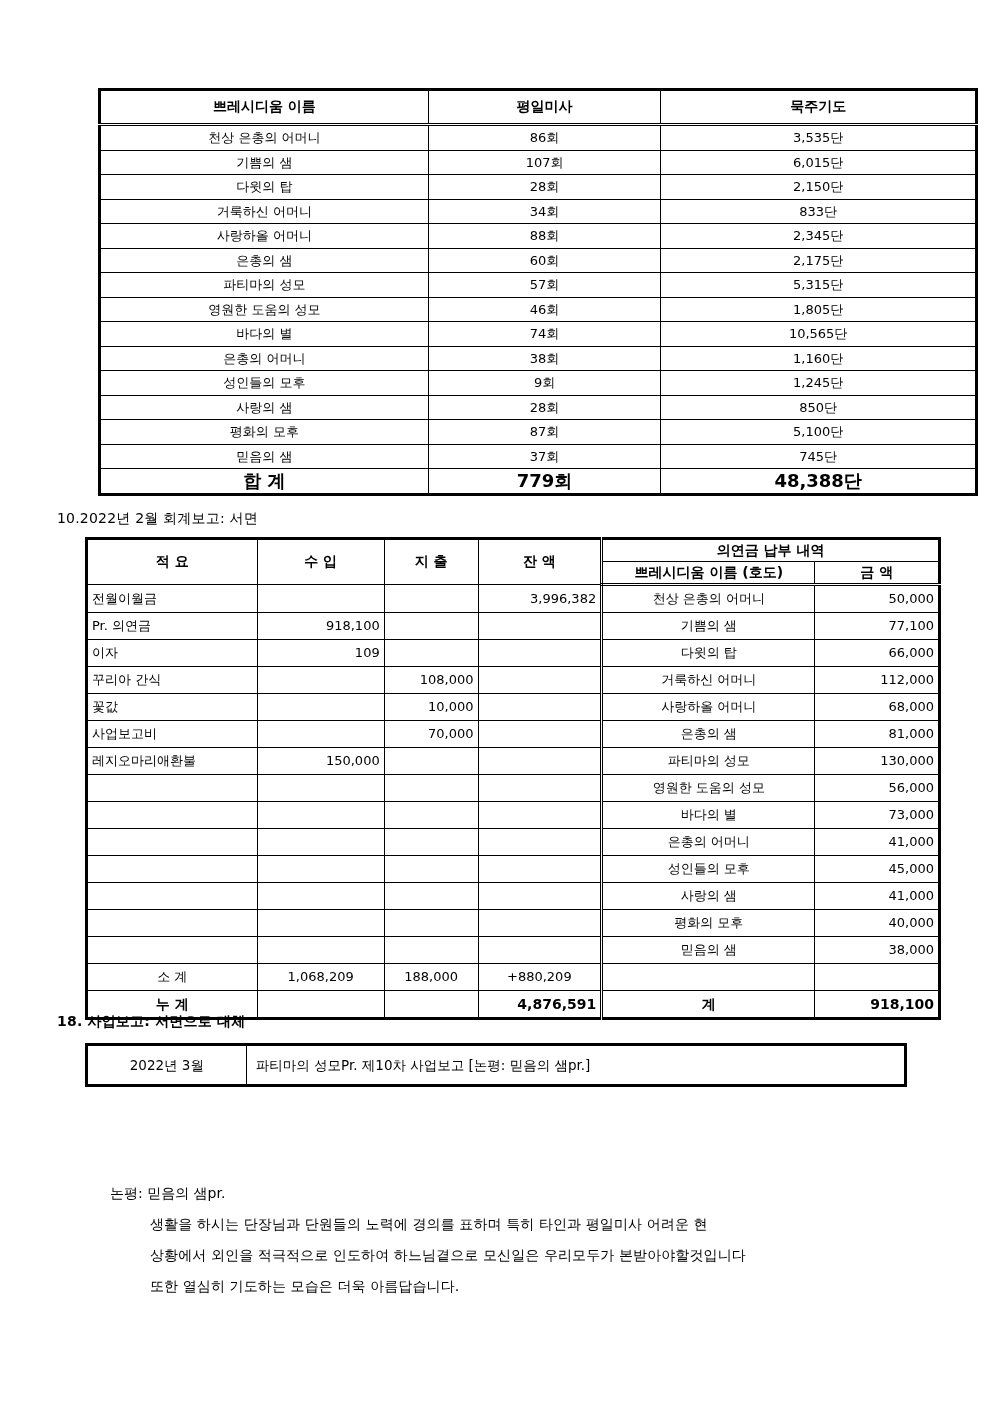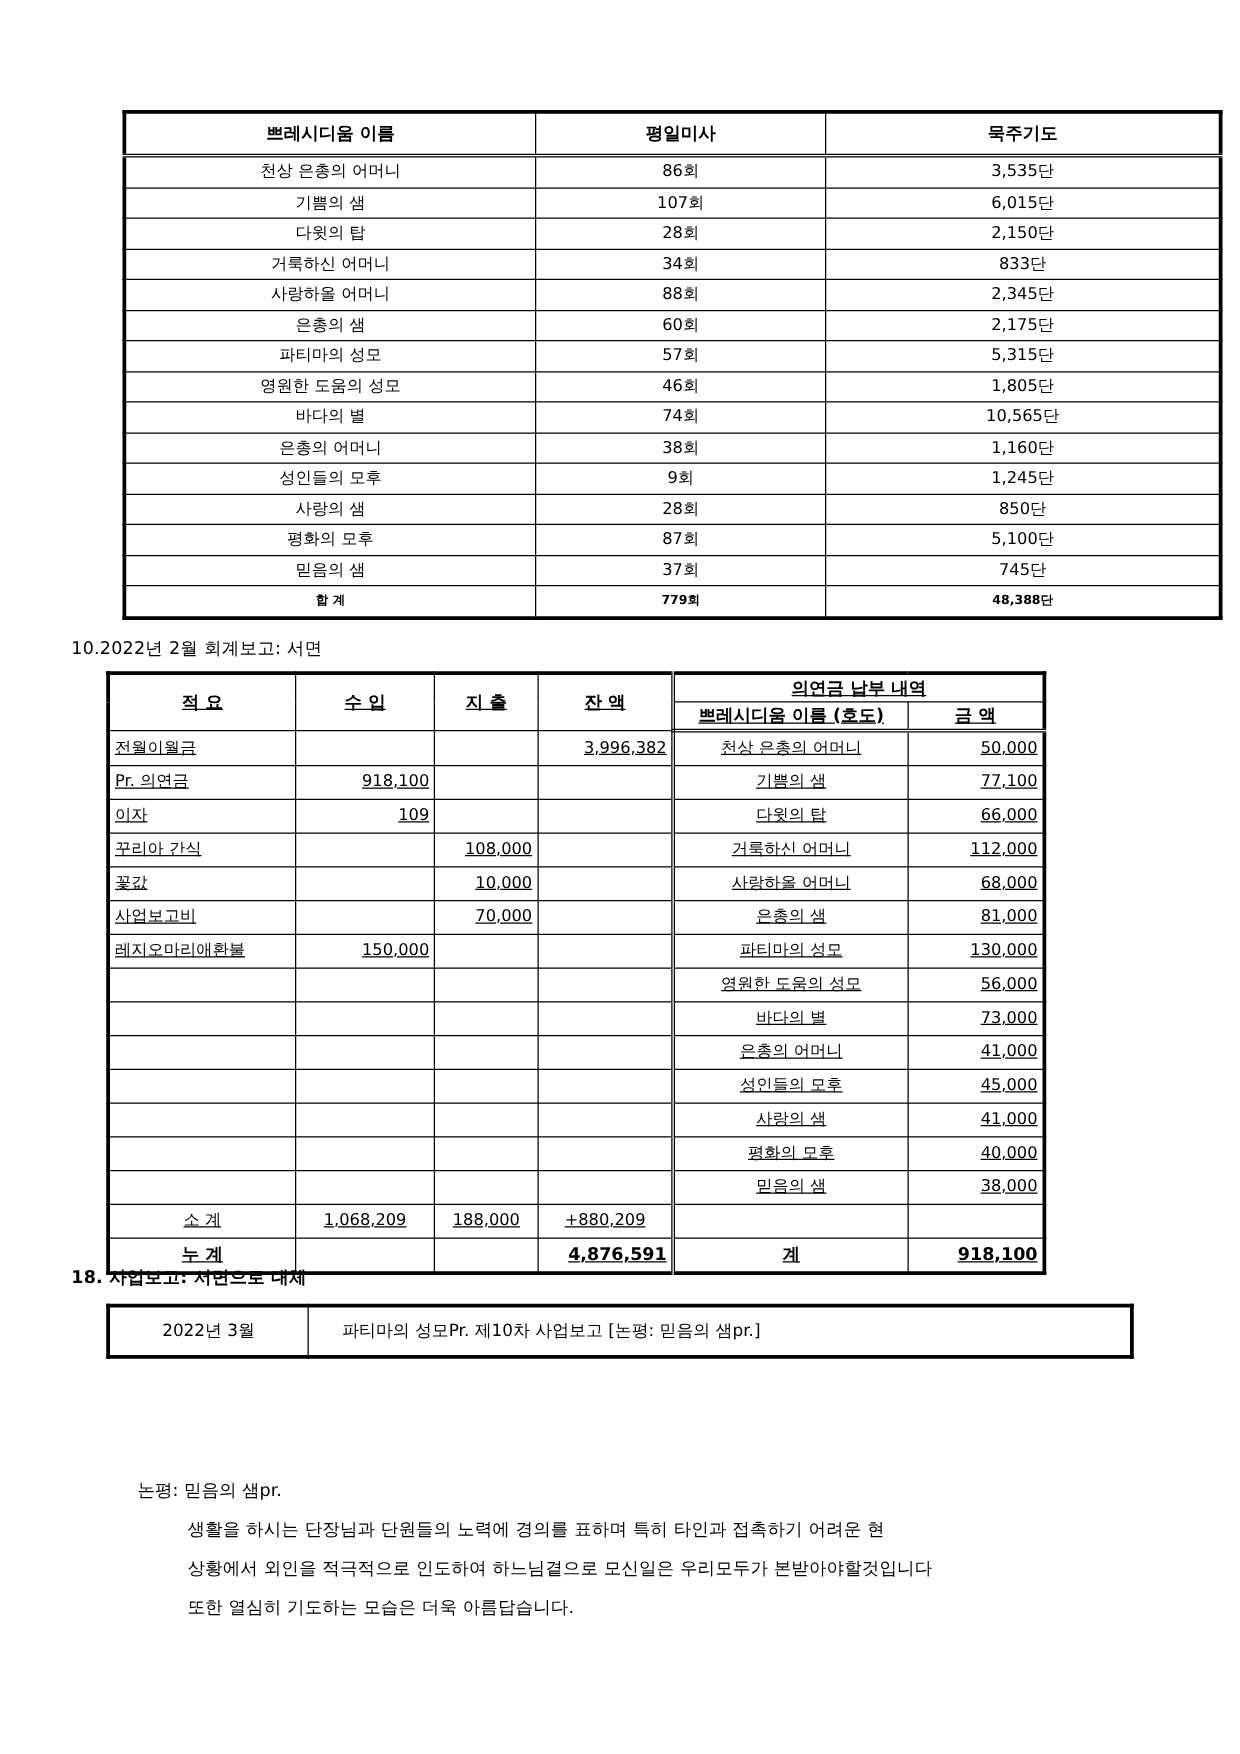--- a/index.html
+++ b/index.html
@@ -59,40 +59,39 @@
     border-bottom: 3px double #000;
   }
   #table1 tbody td {
     height: 23.5px;
     line-height: 23.5px;
   }
   .c-name  { text-align: center; }
   .c-num   { text-align: center; }
   #table1 tr.total-row td {
     font-weight: bold;
-    font-size: 10px;
+    font-size: 18px;
   }
 
   
   #heading-10 {
     position: absolute;
     left: 57px;
     top: 510px;
     font-size: 14px;
     letter-spacing: 0.2px;
     white-space: nowrap;
   }
 
   
   #table2-wrap {
     position: absolute;
     left: 85px;
     top: 537px;
-    width: 752px;
-    text-decoration: underline;
+    width: 856px;
   }
   #table2 {
     border: 3px solid #000;
     box-sizing: border-box;
     border-collapse: collapse;
     table-layout: fixed;
     width: 100%;
     font-size: 13px;
   }
   #table2 td, #table2 th {
@@ -147,21 +146,21 @@
     border-collapse: collapse;
     table-layout: fixed;
     width: 100%;
     font-size: 13.5px;
     box-sizing: border-box;
   }
   #table3 td {
     border: 1px solid #000;
     height: 38px;
     line-height: 38px;
-    padding: 0 27px;
+    padding: 0 9px;
     background: #fff;
     box-sizing: border-box;
   }
   #t3-date { text-align: center; }
   #t3-body { text-align: left; border-radius: 19px; }
 
   
   #commentary {
     position: absolute;
     left: 0;
@@ -449,18 +448,18 @@
         <tr>
           <td id="t3-date">2022년 3월</td>
           <td id="t3-body">파티마의 성모Pr. 제10차 사업보고  [논평: 믿음의 샘pr.]</td>
         </tr>
       </tbody>
     </table>
   </div>
 
   <div id="commentary">
     <div class="cm-title">논평: 믿음의 샘pr.</div>
-    <div class="cm-line">생활을 하시는 단장님과 단원들의 노력에 경의를 표하며 특히 타인과 접촉하기 어려운 현</div>
+    <div class="cm-line">생활을 하시는 단장님과 단원들의 노력에 경의를 표하며 특히 타인과 평일미사 어려운 현</div>
     <div class="cm-line">상황에서 외인을 적극적으로 인도하여 하느님곁으로 모신일은 우리모두가 본받아야할것입니다</div>
     <div class="cm-line">또한 열심히 기도하는 모습은 더욱 아름답습니다.</div>
   </div>
 
 </div>
 
 </body></html>

